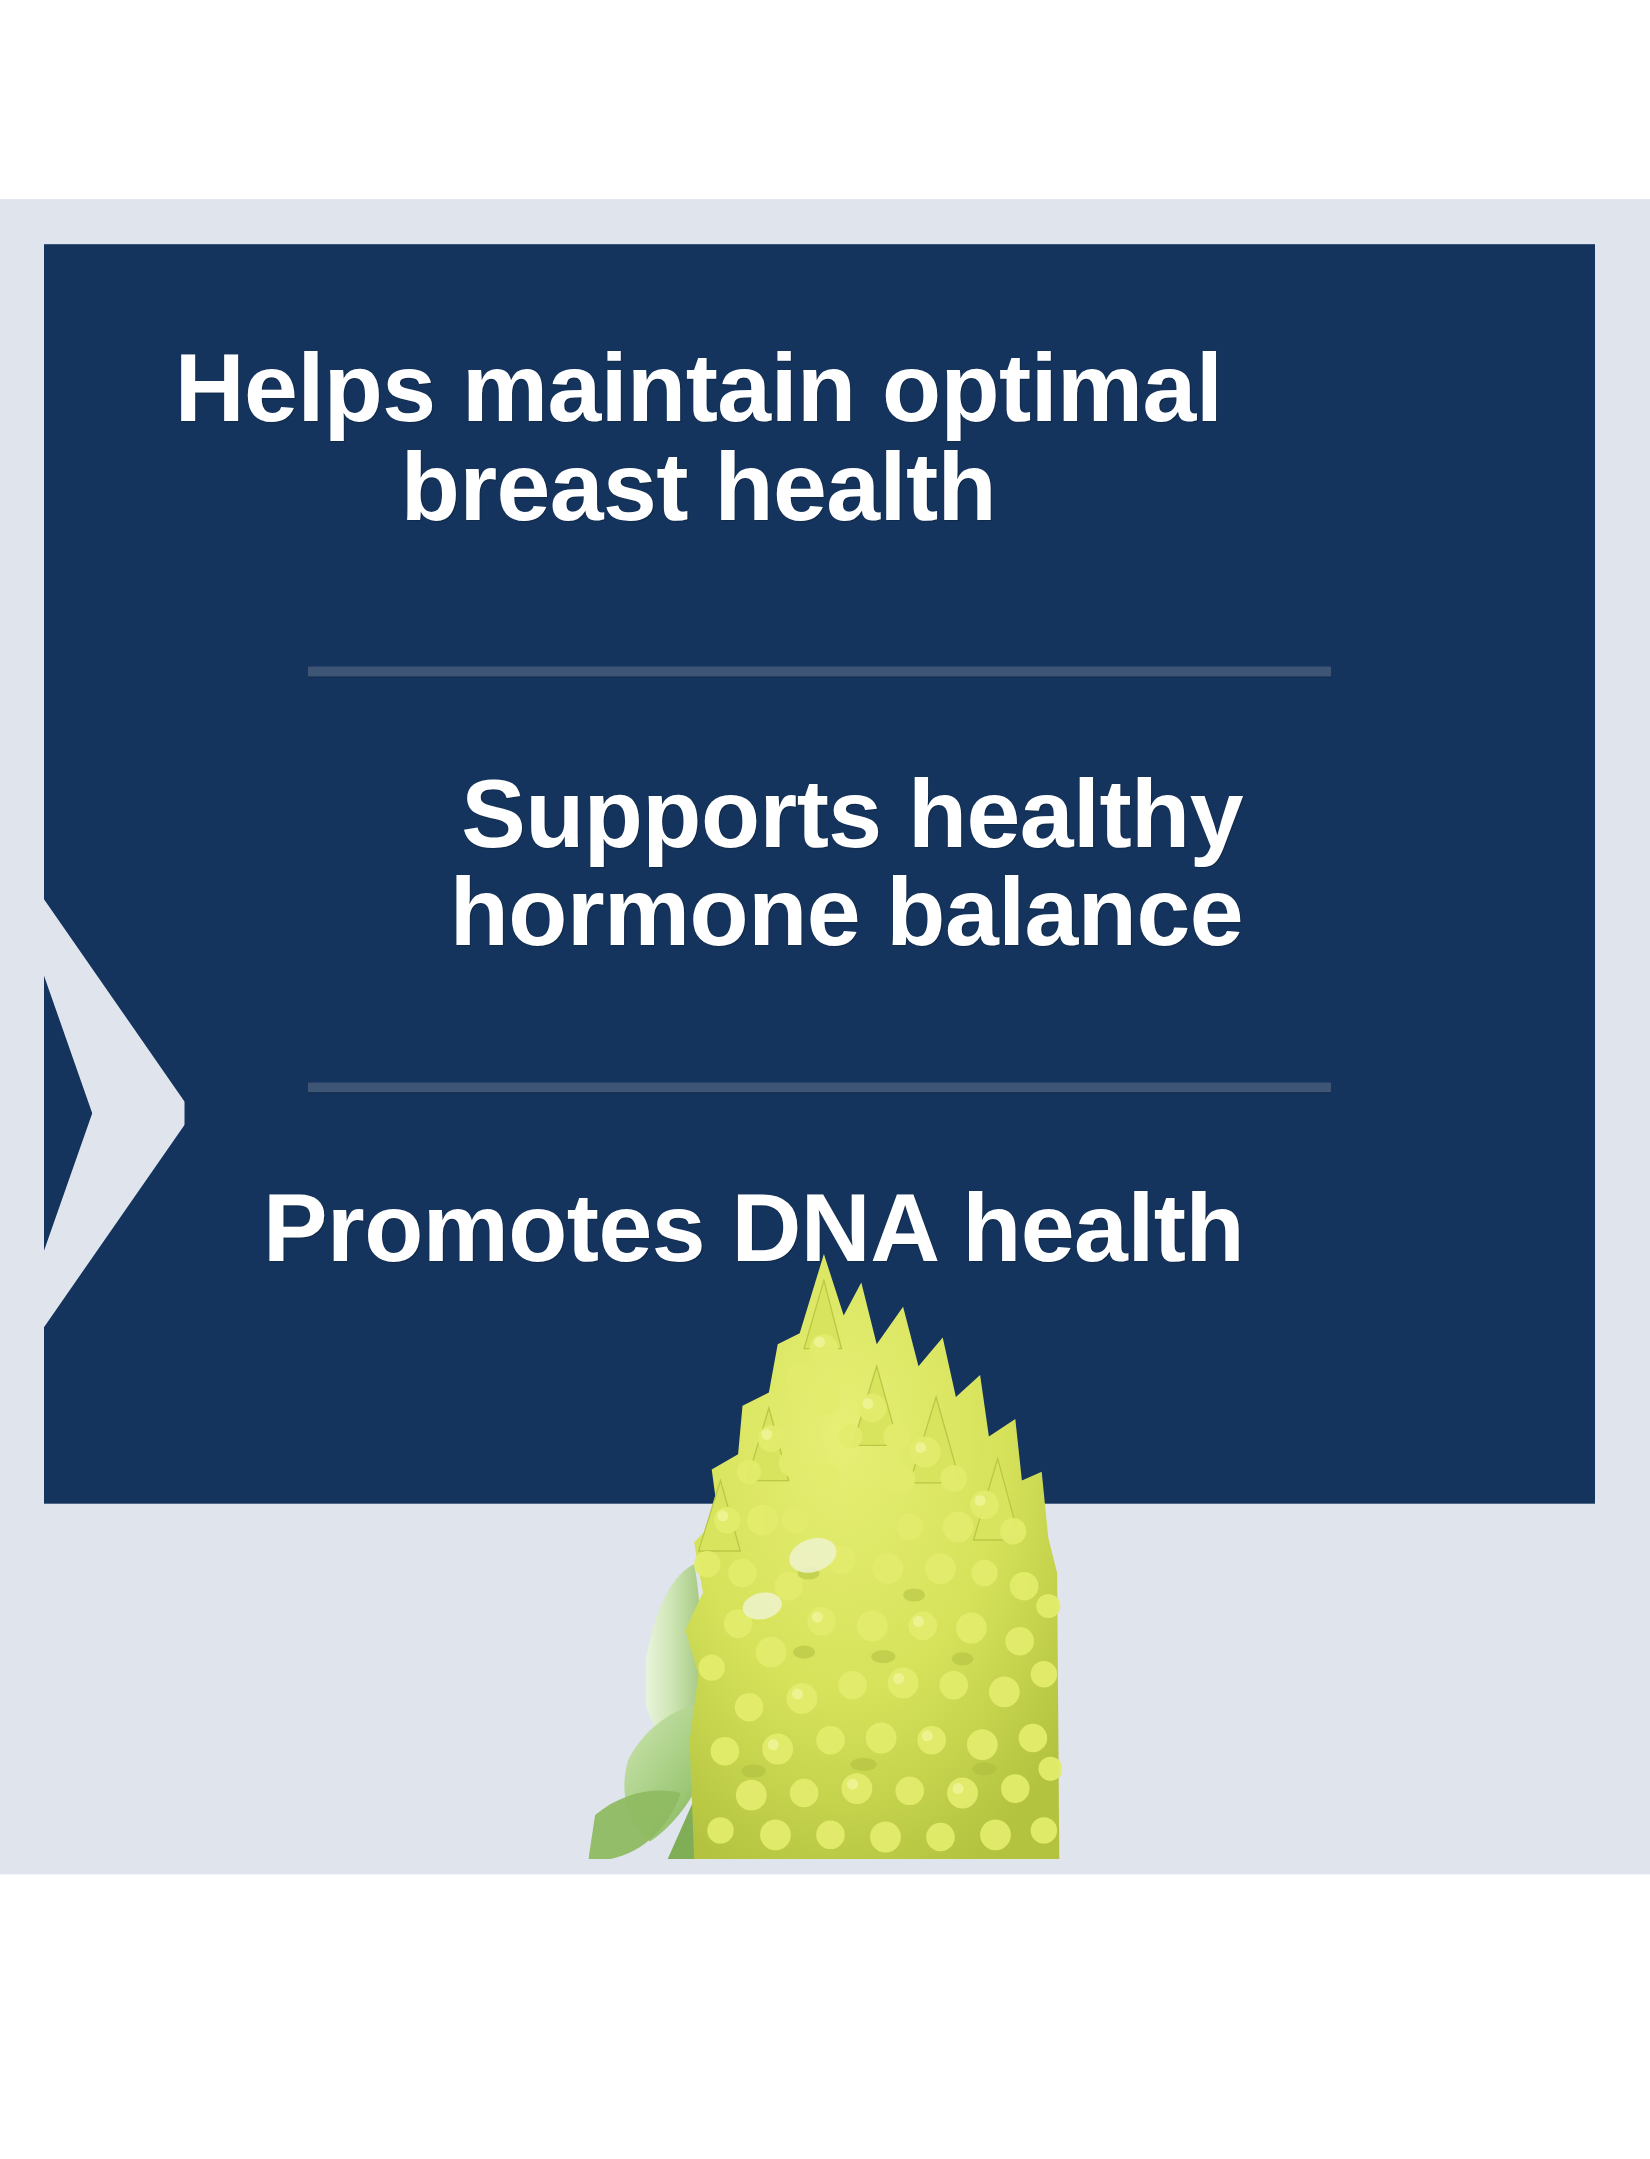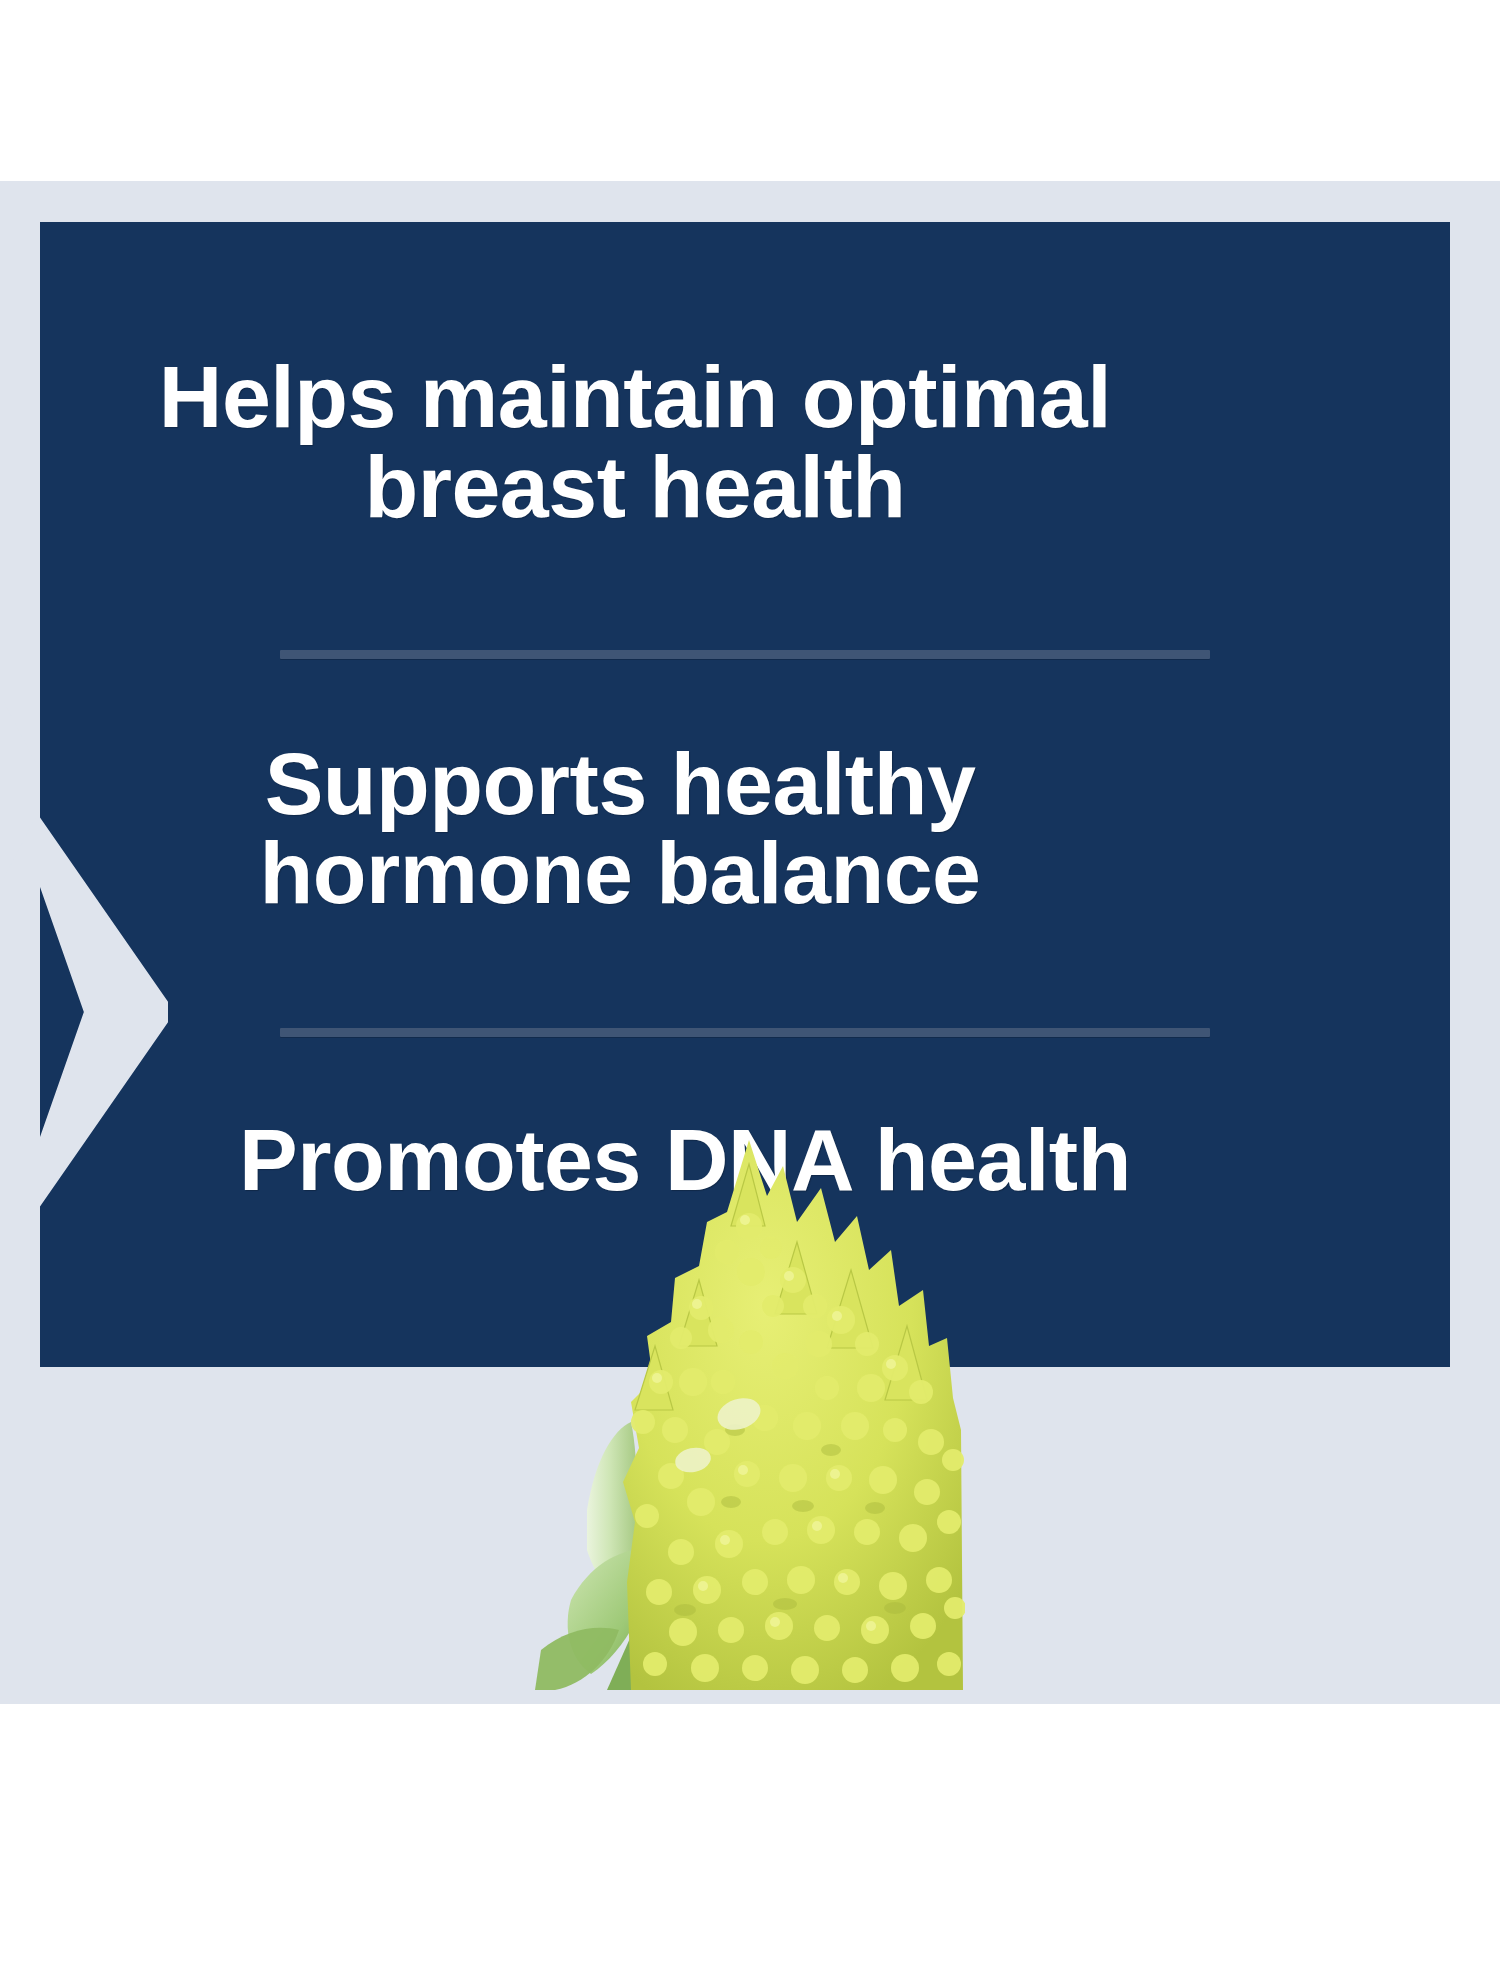--- a/index.html
+++ b/index.html
@@ -63,39 +63,39 @@
     height: 420px;
     background: #dfe4ed;
     clip-path: polygon(0% 0%, 100% 50%, 0% 100%, 0% 78%, 46% 50%, 0% 22%);
     -webkit-clip-path: polygon(0% 0%, 100% 50%, 0% 100%, 0% 78%, 46% 50%, 0% 22%);
   }
 
   
   .content {
     position: absolute;
     left: 0;
-    top: 12px;
+    top: 0;
     width: 1160px;
-    padding-top: 118px;
+    padding-top: 86px;
     box-sizing: border-box;
     z-index: 4;
   }
 
   .benefit {
     color: #ffffff;
     text-align: center;
     font-weight: bold;
     font-stretch: condensed;
     line-height: 1.02;
     letter-spacing: -0.5px;
     margin: 0 auto;
     text-shadow: 1px 1px 1px rgba(0,0,0,0.22);
   }
   .benefit.b1 { font-size: 88px; width: 1190px; }
-  .benefit.b2 { font-size: 88px; width: 1020px; }
+  .benefit.b2 { font-size: 88px; width: 1020px; text-align: right; }
   .benefit.b3 { font-size: 88px; width: 1290px; }
 
   .divider-wrap {
     width: 1410px;
     display: flex;
     justify-content: center;
   }
   .divider {
     width: 930px;
     height: 9px;

